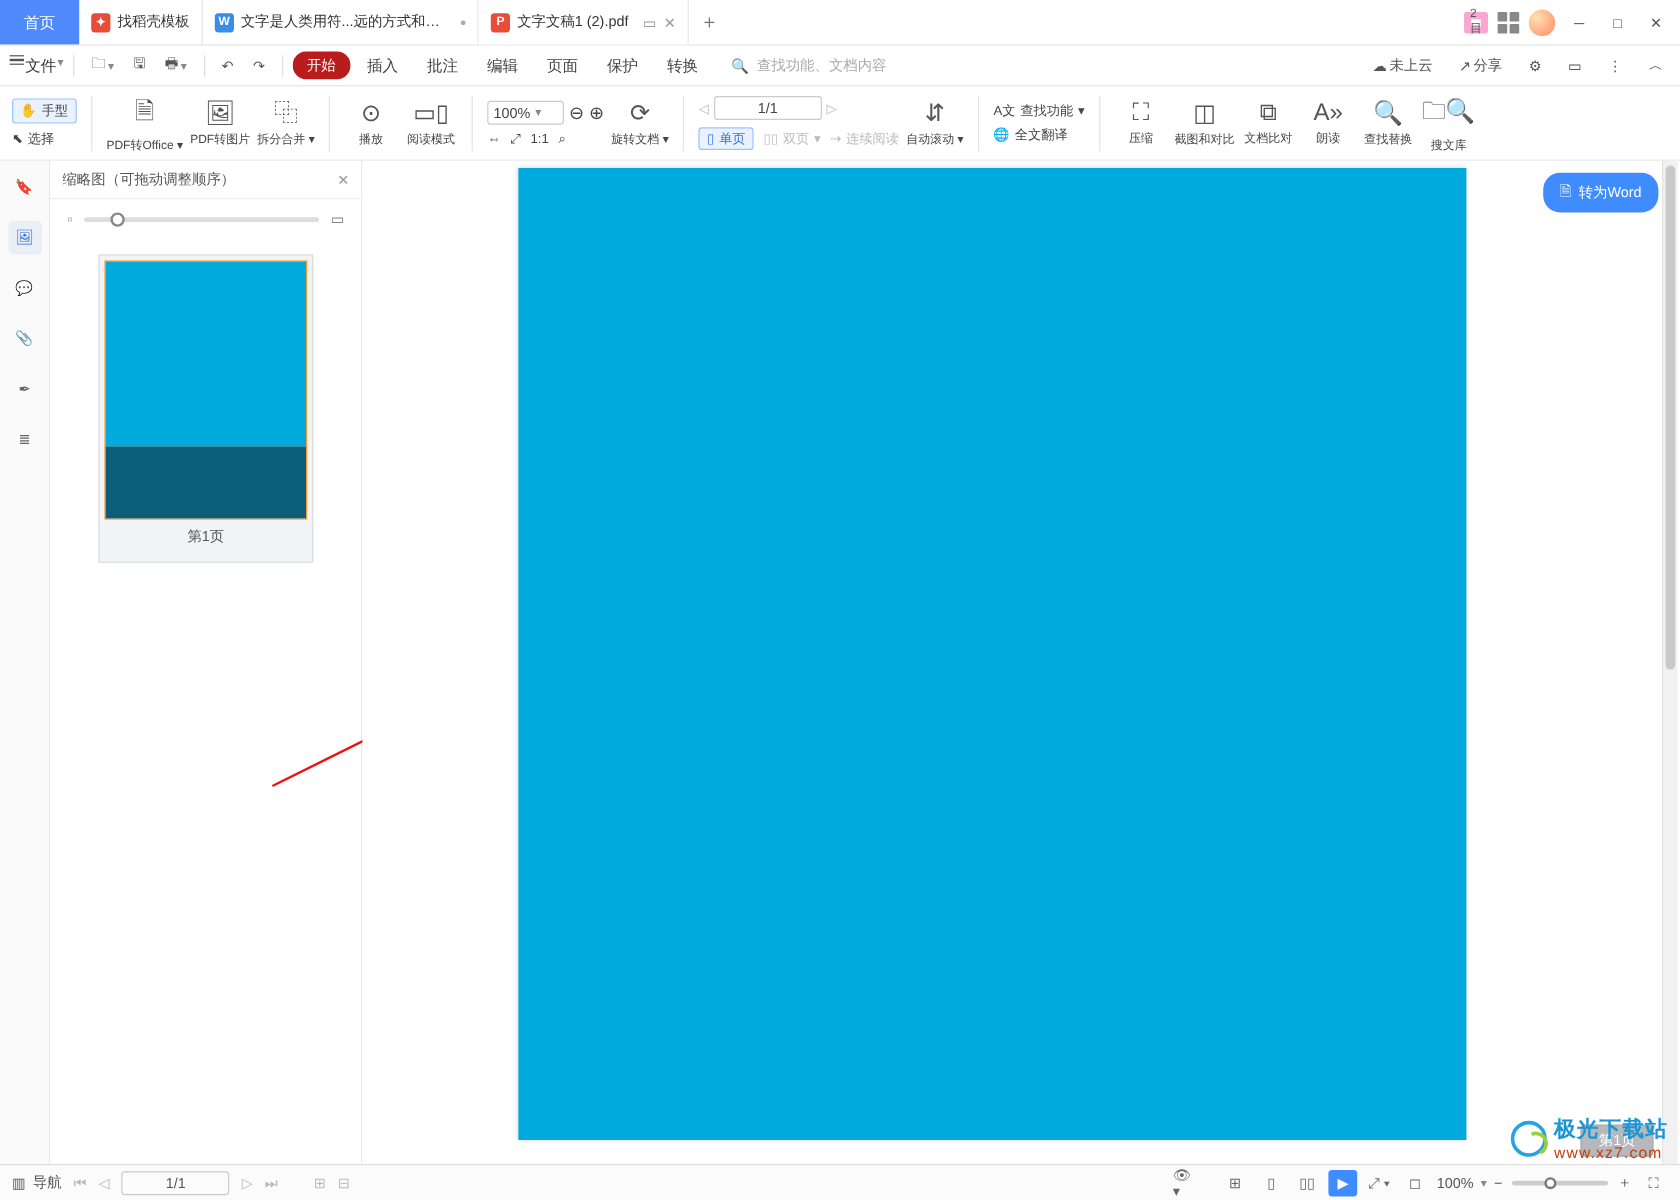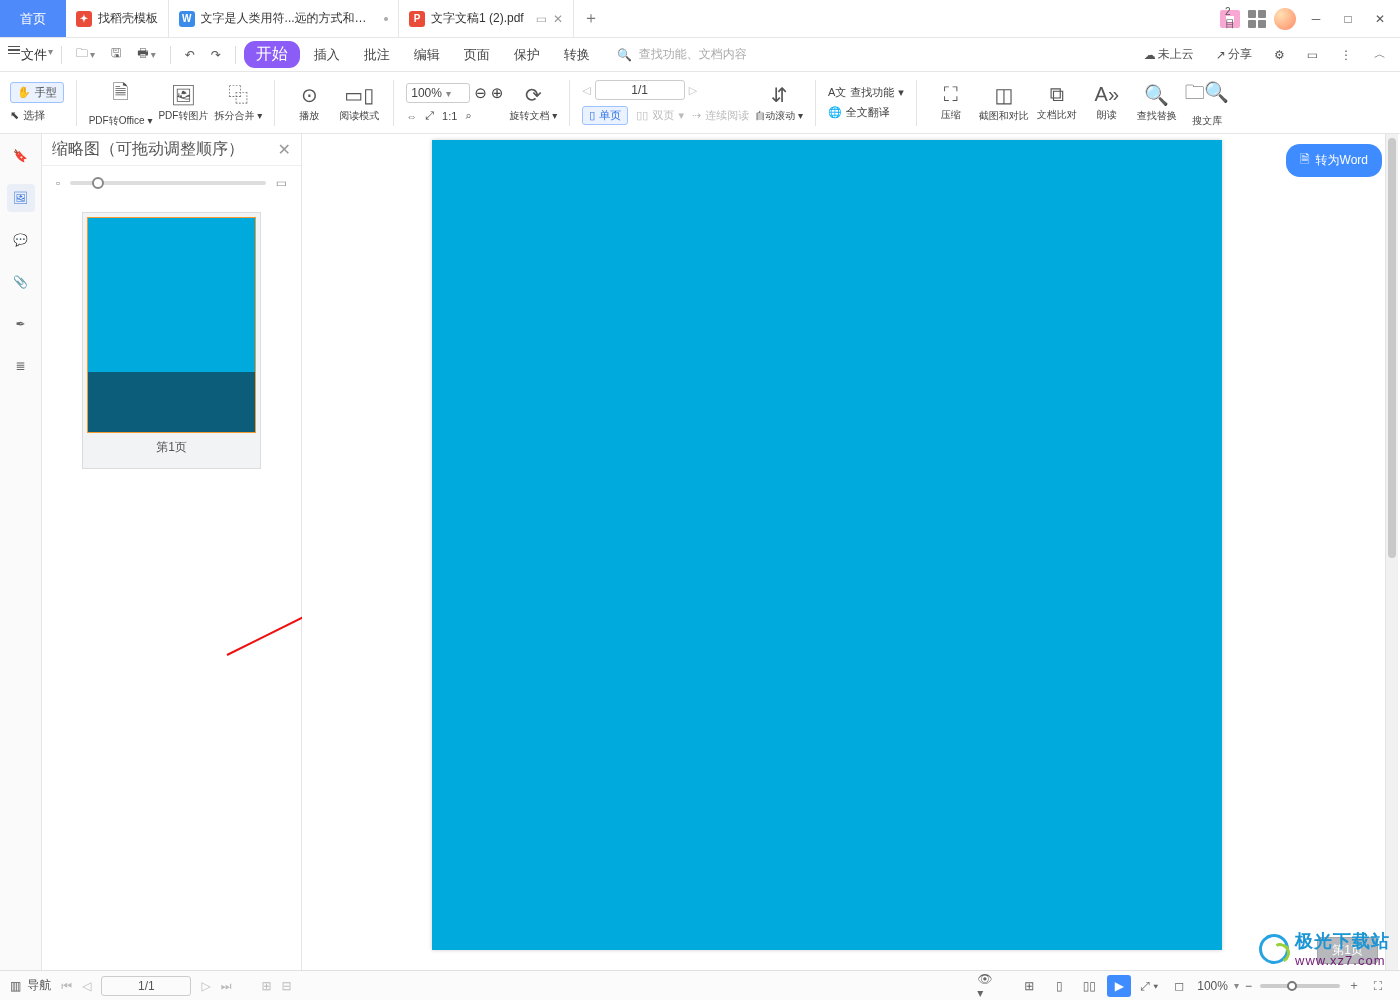--- a/index.html
+++ b/index.html
@@ -24,21 +24,21 @@
   .avatar{width:22px;height:22px;border-radius:50%;background:radial-gradient(circle at 30% 30%,#ffe0b2,#ff8a65);} 
   .win-btn{width:24px;height:24px;display:flex;align-items:center;justify-content:center;color:#555;}
 
   
   .menubar { height:34px; display:flex; align-items:center; padding:0 8px; gap:4px; border-bottom:1px solid #e6e6e6;}
   .menubar .iconbtn{padding:4px 6px;color:#555;display:flex;align-items:center;gap:2px;}
   .menubar .sep{width:1px;height:18px;background:#ddd;margin:0 4px;}
   .file-menu{display:flex;align-items:flex-start;gap:1px;color:#333;font-size:13px;}
   .file-menu .h3{display:flex;flex-direction:column;gap:2px;}
   .file-menu .h3 span{width:12px;height:1.5px;background:#555;}
-  .menu-pill{background:#8b5cf6;color:#fff;padding:3px 12px;border-radius:11px;font-size:16px;}
+  .menu-pill{background:#b91c1c;color:#fff;padding:3px 12px;border-radius:11px;font-size:12px;}
   .menu-item{padding:4px 10px;font-size:13px;color:#444;}
   .menubar-r{margin-left:auto;display:flex;align-items:center;gap:10px;color:#555;}
   .search-hint{color:#aaa;font-size:12px;margin-left:14px;display:flex;align-items:center;gap:6px;}
   .chev{font-size:10px;color:#888;}
 
   
   .ribbon{height:62px;display:flex;align-items:center;padding:0 10px;border-bottom:1px solid #e6e6e6;gap:6px;}
   .rb-col{display:flex;flex-direction:column;align-items:center;gap:2px;min-width:44px;}
   .rb-col .txt{font-size:10px;color:#444;white-space:nowrap;}
   .rb-two{display:flex;flex-direction:column;gap:5px;font-size:11px;color:#444;}
@@ -51,21 +51,21 @@
   .grey{color:#bbb;}
   .accent{color:#3173e8;}
 
   
   .main{position:absolute;top:134px;bottom:30px;left:0;right:0;display:flex;}
   .leftrail{width:42px;background:#fafafa;border-right:1px solid #e6e6e6;display:flex;flex-direction:column;align-items:center;padding-top:8px;gap:14px;}
   .leftrail .ri{width:28px;height:28px;display:flex;align-items:center;justify-content:center;color:#666;border-radius:4px;}
   .leftrail .ri.active{background:#e9eef7;color:#2f6fd9;}
 
   .thumbpanel{width:260px;border-right:1px solid #e6e6e6;background:#fff;display:flex;flex-direction:column;}
-  .thumb-head{height:32px;display:flex;align-items:center;padding:0 10px;color:#555;font-size:16px;border-bottom:1px solid #eee;}
+  .thumb-head{height:32px;display:flex;align-items:center;padding:0 10px;color:#555;font-size:12px;border-bottom:1px solid #eee;}
   .thumb-head .cls{margin-left:auto;color:#999;}
   .thumb-ctrl{height:34px;display:flex;align-items:center;gap:10px;padding:0 14px;}
   .slider{flex:1;height:4px;background:#ddd;border-radius:2px;position:relative;}
   .slider .knob{position:absolute;left:14%;top:50%;transform:translate(-50%,-50%);width:12px;height:12px;border-radius:50%;background:#fff;border:2px solid #888;}
   .thumb-body{flex:1;padding:12px 40px 0;position:relative;}
   .thumb-card{background:#f2f3f4;padding:4px;border:1px solid #d9dde0;}
   .thumb-img{height:216px;display:flex;flex-direction:column;border:1px solid #f39b2e;}
   .thumb-img .a{flex:0 0 72%;background:#00aadd;}
   .thumb-img .b{flex:1;background:#0b5d7a;}
   .thumb-lbl{text-align:center;font-size:12px;color:#555;padding:6px 0 8px;}
@@ -87,21 +87,21 @@
   .status-r .sb{width:24px;height:22px;display:flex;align-items:center;justify-content:center;border-radius:3px;color:#666;}
   .status-r .act{background:#3e8cff;color:#fff;}
   .zoom-slider{width:80px;height:4px;background:#ccc;border-radius:2px;position:relative;margin:0 2px;}
   .zoom-slider .zk{position:absolute;left:40%;top:50%;transform:translate(-50%,-50%);width:10px;height:10px;background:#fff;border:2px solid #777;border-radius:50%;}
 
   
   .wm{position:absolute;right:10px;bottom:32px;display:flex;align-items:center;gap:6px;pointer-events:none;}
   .wm .logo{width:30px;height:30px;border-radius:50%;border:3px solid #27a3e2;position:relative;}
   .wm .logo::after{content:"";position:absolute;right:-4px;top:6px;width:14px;height:14px;border:3px solid #9ad13b;border-left-color:transparent;border-bottom-color:transparent;border-radius:50%;transform:rotate(20deg);}
   .wm .t1{color:#1b95d4;font-size:18px;font-weight:bold;letter-spacing:1px;}
-  .wm .t2{color:#701a75;font-size:13px;letter-spacing:1px;}
+  .wm .t2{color:#c2410c;font-size:13px;letter-spacing:1px;}
 
   svg{display:block;}
 </style>
 </head>
 <body>
 
 <div class="titlebar">
   <div class="home-tab">
       <span>首页</span>
     </div>

